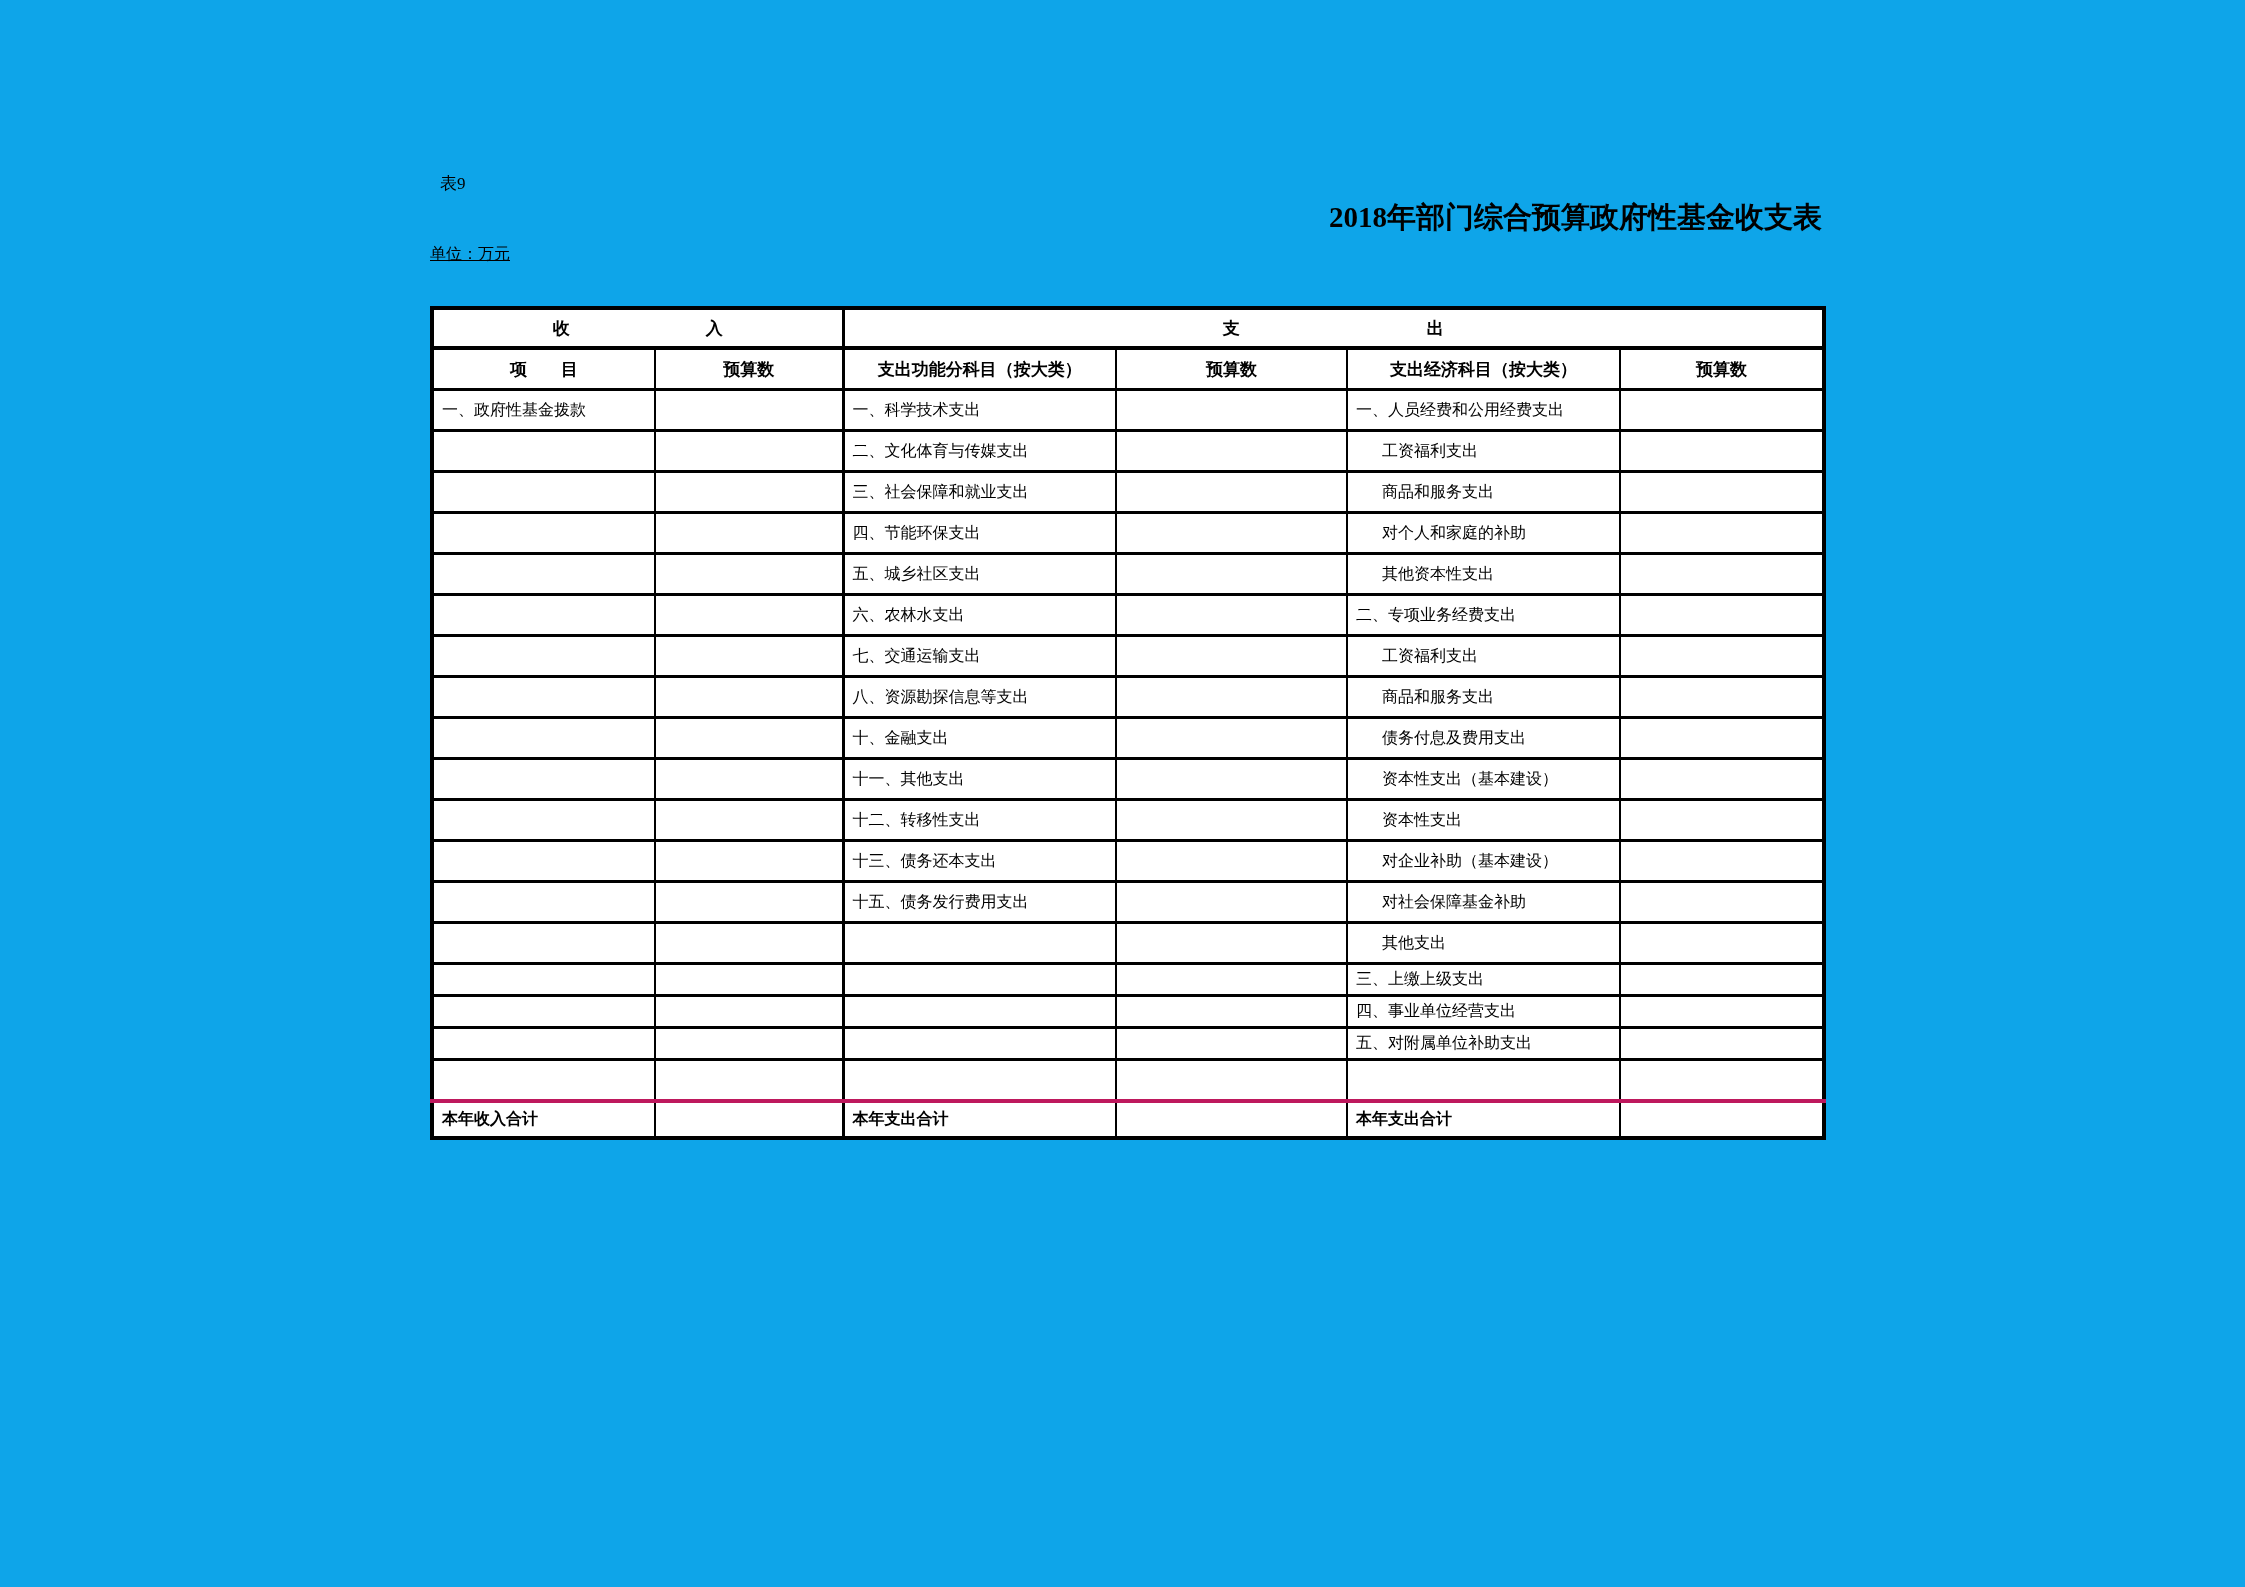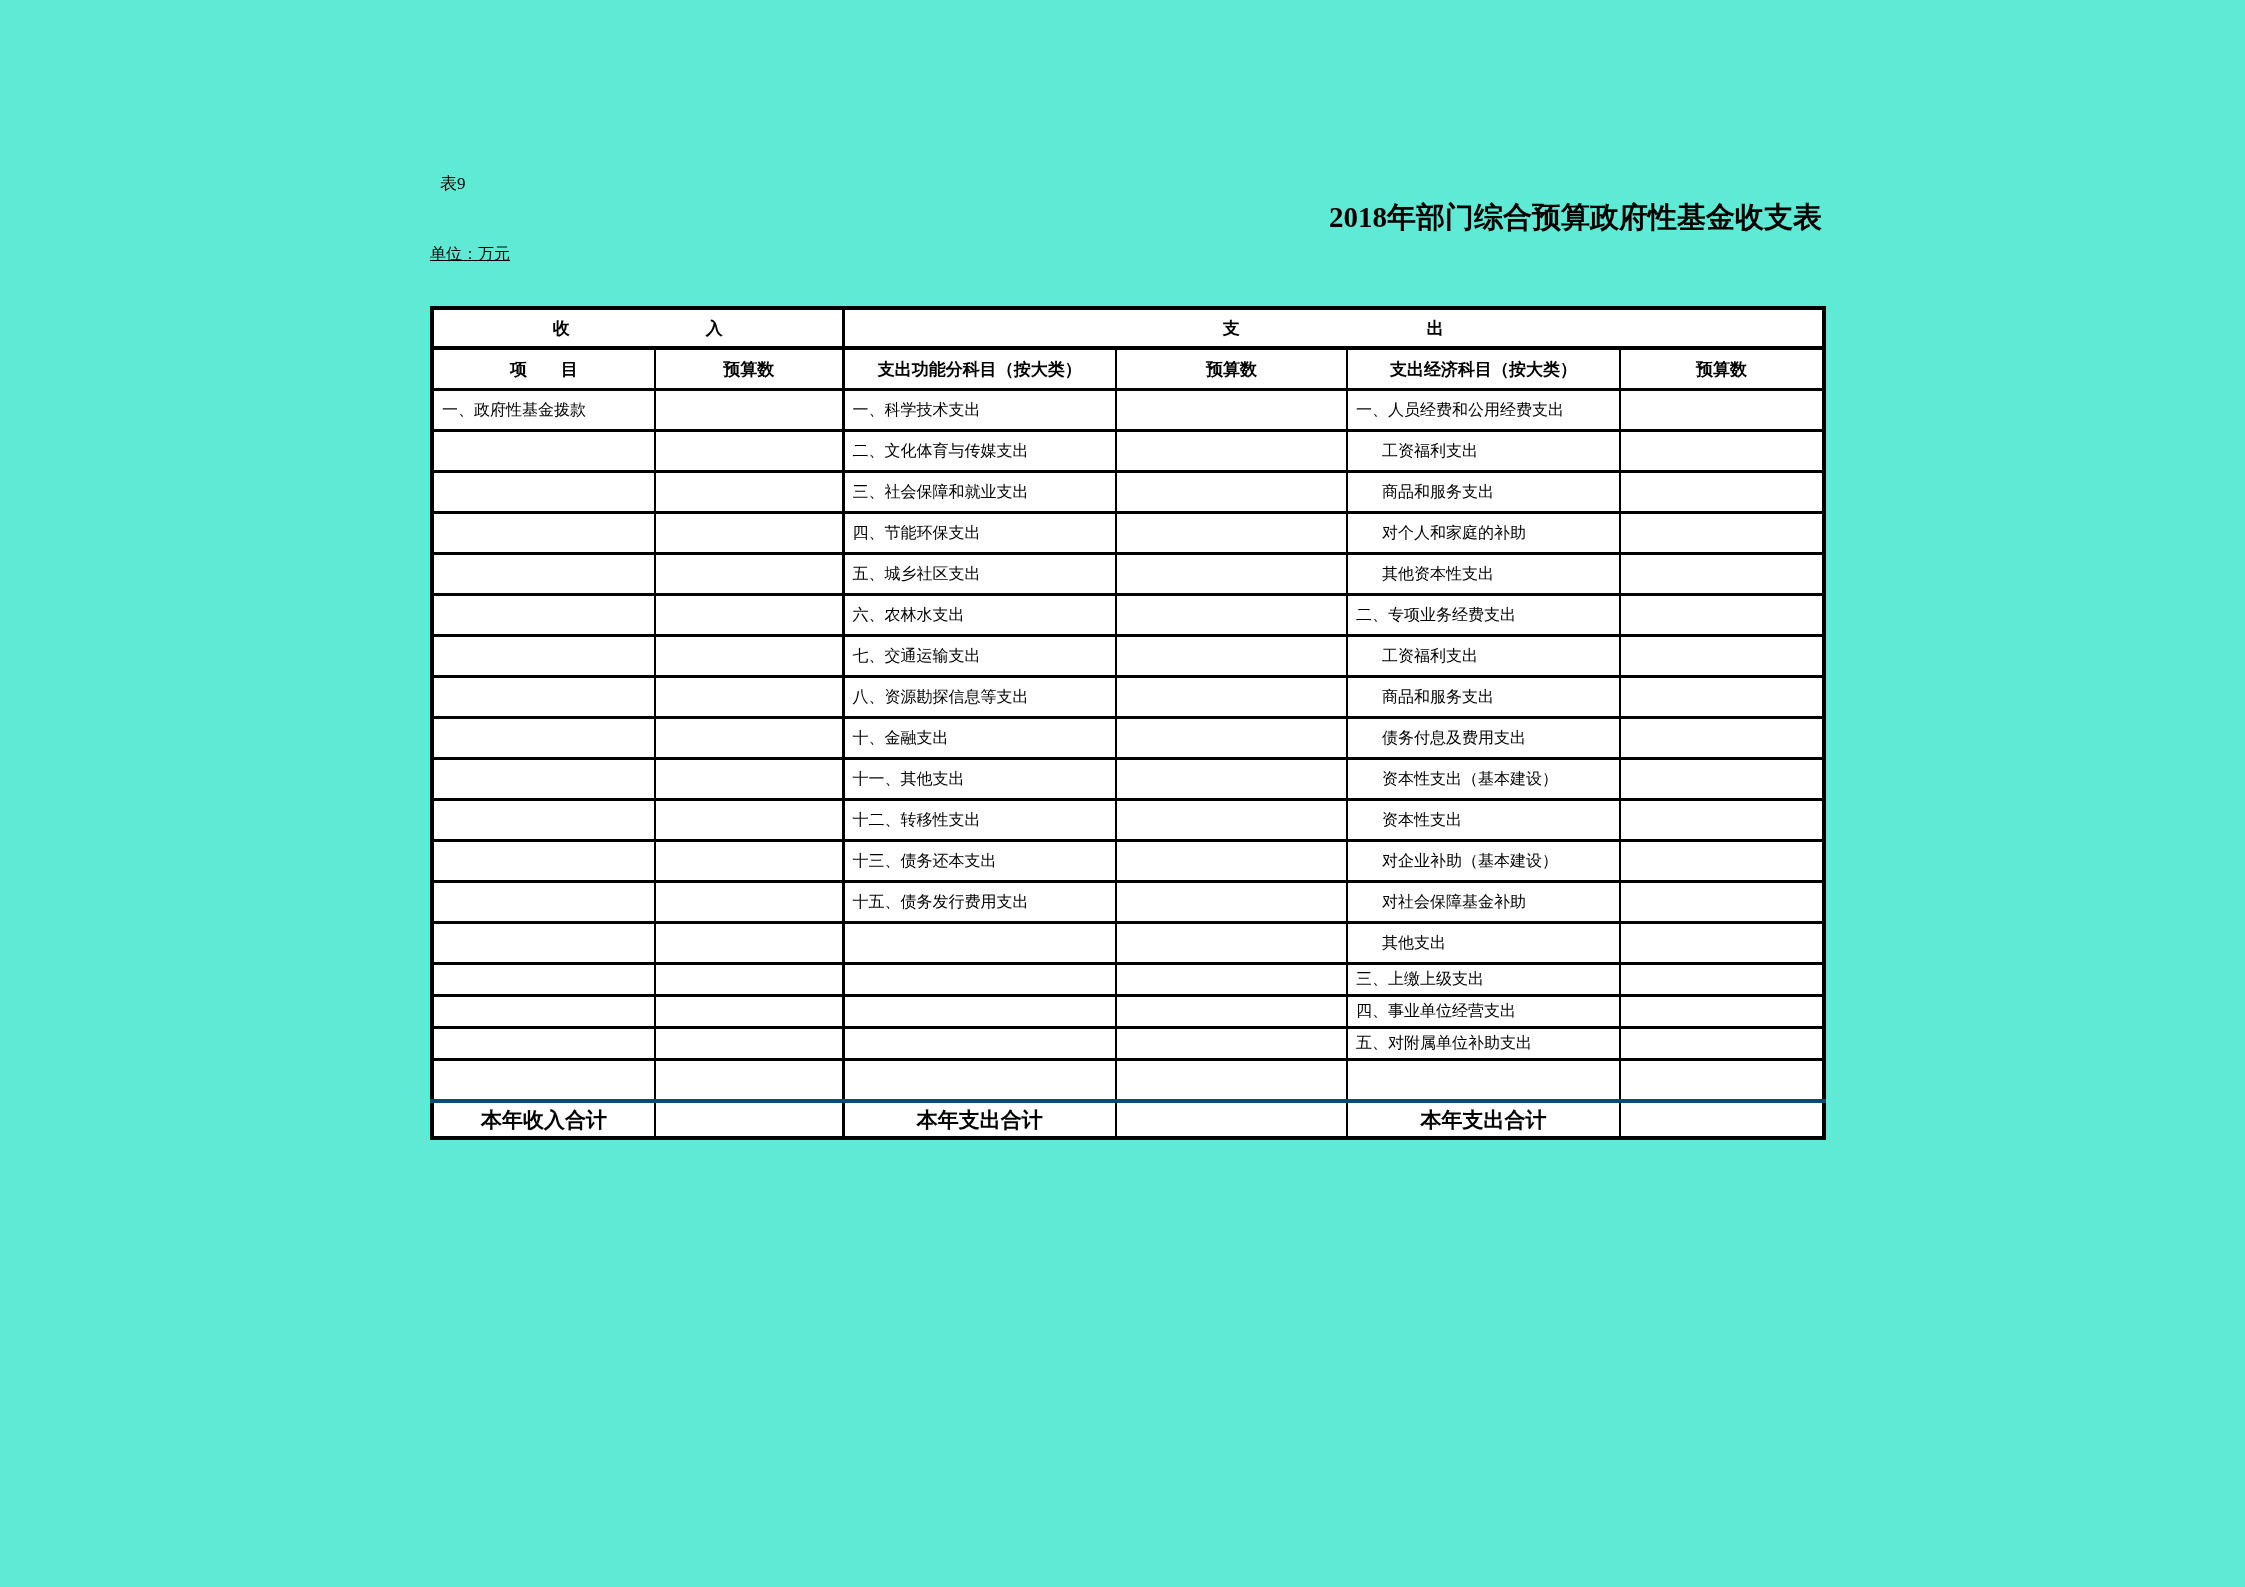--- a/index.html
+++ b/index.html
@@ -1,19 +1,19 @@
 <!DOCTYPE html>
 <html><head>
 <meta charset="utf-8">
 <style>
   html,body { margin:0; padding:0; background:#888; }
   .page {
     position:relative;
     width:2245px; height:1587px;
-    background:#5eead4;
+    background:#0ea5e9;
     font-family:"Liberation Serif","DejaVu Serif",serif;
     color:#000;
     overflow:hidden;
   }
   .table-label {
     position:absolute; left:440px; top:172px;
     font-size:17px;
   }
   .doc-title {
     position:absolute; left:430px; top:198px; width:1392px;
@@ -46,22 +46,22 @@
   thead th {
     font-size:17px; font-weight:bold; text-align:center;
     padding:0 4px;
   }
   thead tr.group-row th { height:36px; border-bottom:4px solid #000; }
   thead tr.cols-row th { height:38px; }
   tbody td { font-size:16px; text-align:left; height:38px; }
   tbody tr.short td { height:29px; }
   tbody tr.total td {
     height:33px;
-    font-size:21px; font-weight:bold; text-align:center;
-    border-top:4px solid #0c4a6e;
+    font-size:16px; font-weight:bold; text-align:left;
+    border-top:4px solid #be185d;
   }
   td.sub { padding-left:34px; }
   .group-sep { border-left:3px solid #000; }
 </style>
 </head>
 <body>
 
 <div class="page">
 
   <div class="table-label">表9</div>

